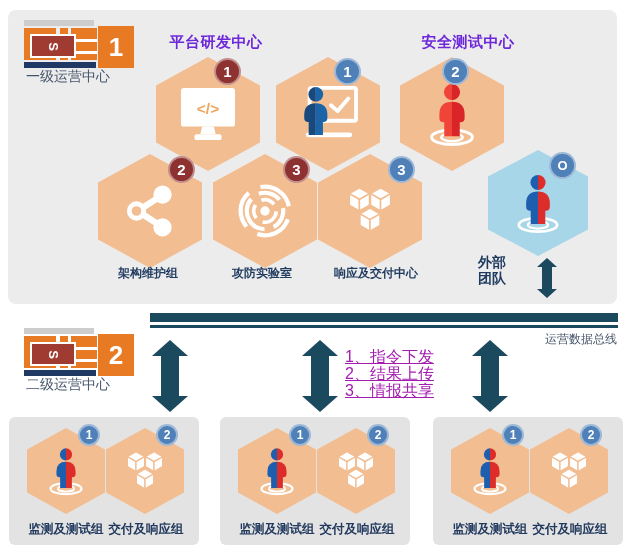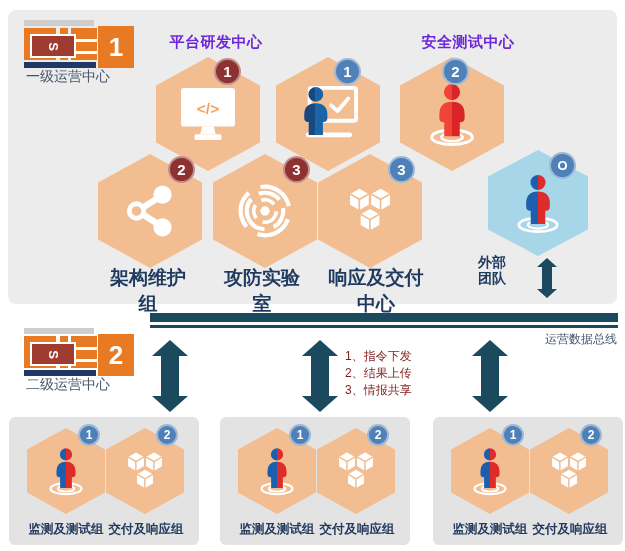--- a/index.html
+++ b/index.html
@@ -10,40 +10,40 @@
        clip-path:polygon(50% 0,100% 25%,100% 75%,50% 100%,0 75%,0 25%);}
   .hex.orange{background:#f2bd91;}
   .hex.lblue{background:#a7d6e8;}
   .badge{position:absolute;border-radius:50%;display:flex;align-items:center;justify-content:center;
          color:#fff;font-weight:bold;box-sizing:border-box;border:2px solid rgba(255,255,255,.45);z-index:6;}
   .badge.red{background:#8e3231;}
   .badge.blue{background:#4f80b8;}
   .badge.lg{width:27px;height:27px;font-size:15px;}
   .badge.sm{width:22px;height:22px;font-size:12px;}
   .hex-title{position:absolute;text-align:center;font-size:15px;font-weight:600;color:#6d28d9;letter-spacing:.5px;}
-  .hex-label{position:absolute;text-align:center;font-size:19px;font-weight:600;color:#1f3a5f;}
+  .hex-label{position:absolute;text-align:center;font-size:12px;font-weight:600;color:#1f3a5f;}
   .ext-label{position:absolute;font-size:14px;font-weight:600;color:#1f3a5f;line-height:16px;}
   .grp-label{position:absolute;text-align:center;font-size:12.5px;font-weight:700;color:#223a5e;}
   .logo-caption{position:absolute;font-size:14px;color:#44546a;}
   .num-badge-square{position:absolute;width:36px;height:42px;background:#e87a24;color:#fff;
          font-size:26px;font-weight:bold;display:flex;align-items:center;justify-content:center;z-index:5;}
   .logo{position:absolute;width:96px;height:50px;z-index:4;}
   .logo > div{position:absolute;}
   .lg-top{left:0;top:0;width:70px;height:6px;background:#cdcdcd;}
   .lg-sq{left:0;top:8px;width:32px;height:32px;background:#e87a24;}
   .lg-b1{left:36px;top:8px;width:8px;height:32px;background:#e87a24;}
   .lg-e{left:47px;top:8px;width:26px;height:32px;
         background:linear-gradient(to bottom,#e87a24 0 34%,#fff 34% 44%,#e87a24 44% 72%,#fff 72% 82%,#e87a24 82% 100%);}
   .lg-red{left:6px;top:14px;width:42px;height:20px;background:#a03b31;border:2px solid #fff;
           display:flex;align-items:center;justify-content:center;color:#fff;font-size:13px;font-weight:bold;}
   .lg-red span{display:inline-block;transform:rotate(90deg);}
   .lg-bot{left:0;top:42px;width:72px;height:6px;background:#1f3864;}
   .bus-bar{position:absolute;background:#1b4a5f;}
   .bus-label{position:absolute;font-size:12px;color:#44546a;text-align:right;}
-  .notes{position:absolute;font-size:12px;color:#7f1d1d;line-height:17px;}
+  .notes{position:absolute;font-size:16px;color:#a21caf;line-height:17px;text-decoration:underline;}
   .group-box{position:absolute;top:417px;width:190px;height:128px;background:#e3e3e3;border-radius:6px;}
   .group-box .hex{width:78px;height:86px;top:11px;}
   .arrow{position:absolute;}
 </style>
 </head>
 <body>
 
 <div class="stage">
 
   <svg width="0" height="0" style="position:absolute">

